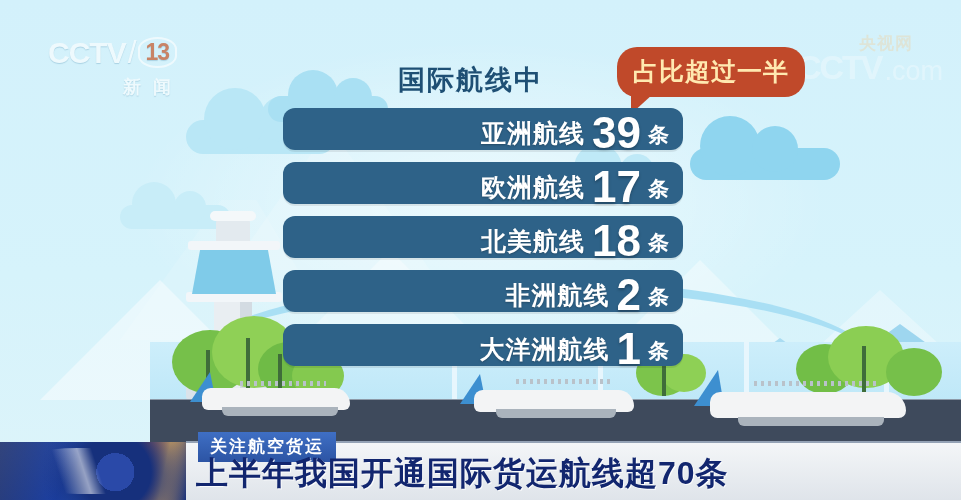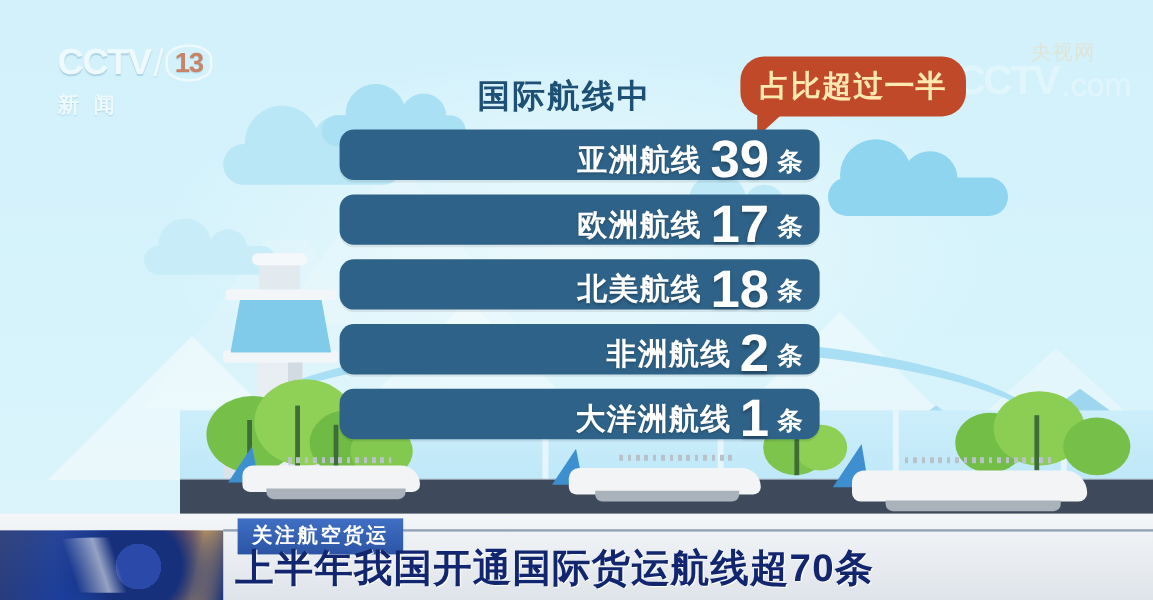--- a/index.html
+++ b/index.html
@@ -164,39 +164,39 @@
     font-size:30px; font-weight:bold; color:#ffffff; letter-spacing:-1px;
     text-shadow:0 1px 1px rgba(90,150,180,.55);
     display:flex; align-items:center; gap:2px;
   }
   .cctv-slash{ font-size:32px; font-weight:300; color:#ffffff; }
   .cctv-13{
     border:2px solid #ffffff; border-radius:50%/40%;
     padding:0 6px; font-size:23px; font-weight:bold; color:#c2410c;
   }
   .cctv-sub{
-    margin-top:4px; text-align:left; font-size:18px; font-weight:bold;
+    margin-top:4px; text-align:right; font-size:18px; font-weight:bold;
     letter-spacing:12px; color:#ffffff; text-shadow:0 1px 1px rgba(90,150,180,.5);
   }
 
   
   .watermark{
     position:absolute; right:18px; top:36px; opacity:.30;
     display:flex; align-items:flex-end; gap:3px;
   }
   .wm-cctv{ font-size:34px; font-weight:bold; color:#ffffff; letter-spacing:-2px; }
   .wm-com{ font-size:27px; color:#ffffff;margin-top:20px; }
   .wm-cn{
-    position:absolute; right:30px; top:-4px; font-size:17px; font-weight:normal;
+    position:absolute; right:30px; top:-4px; font-size:17px; font-weight:bold;
     color:#f6c98a; letter-spacing:1px;
   }
 
   
   .lower{
-    position:absolute; left:0; right:0; bottom:0; height:72px;
+    position:absolute; left:0; right:0; bottom:0; height:58px;
     background:linear-gradient(180deg,#f4f6f8 0%,#dfe4ea 100%);
     margin-top:45px;
   }
   .lower-left{
     position:absolute; left:0; bottom:0; width:186px; height:58px;
     background:
       linear-gradient(118deg,rgba(255,255,255,.15) 0%,rgba(255,255,255,0) 40%),
       radial-gradient(circle at 62% 52%,#2a49a8 0 16%,#16307c 16% 30%,rgba(22,48,124,0) 62%),
       radial-gradient(circle at 46% 44%,#e8a63c 0 3%,rgba(232,166,60,0) 9%),
       linear-gradient(102deg,#0f2466 0%,#1b3fa2 34%,#2f62c8 56%,#c9623a 74%,#e8b05a 86%,#16307c 100%);

